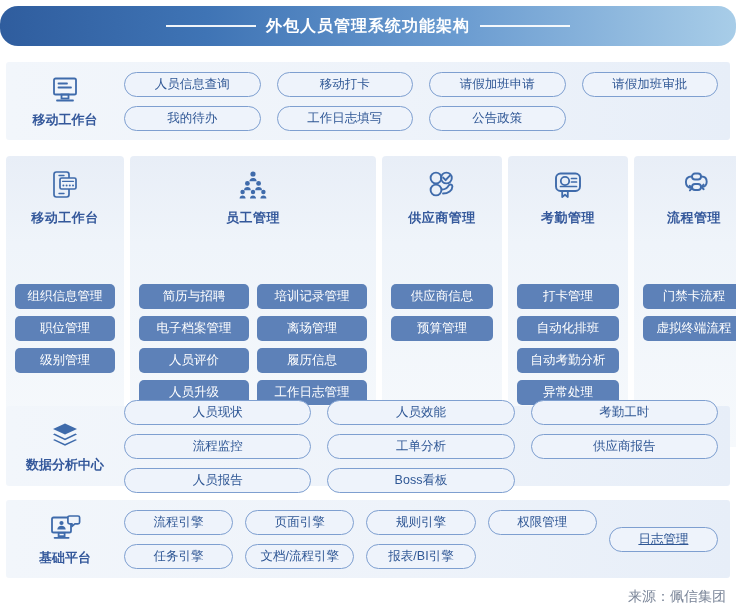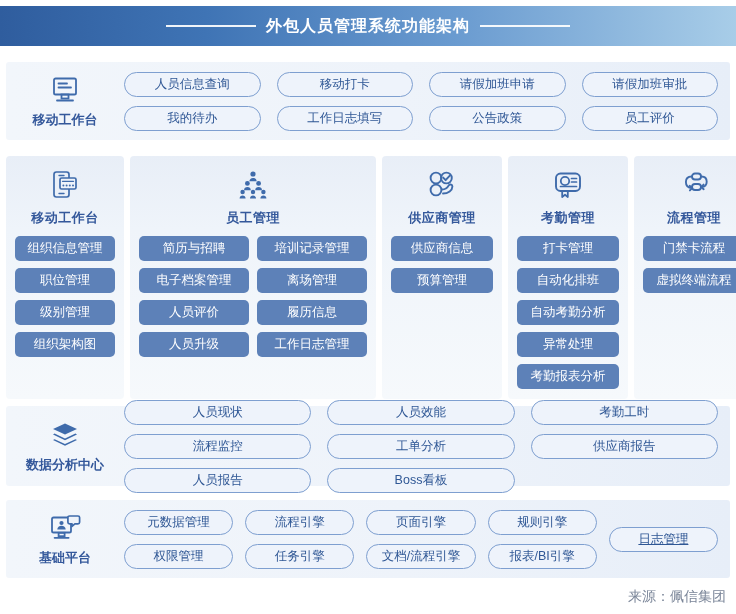--- a/index.html
+++ b/index.html
@@ -9,21 +9,21 @@
     background: #ffffff;
     font-family: "Liberation Sans", "DejaVu Sans", sans-serif;
     overflow: hidden;
   }
   .page { position: relative; width: 736px; height: 614px; background: #fff; }
 
   
   .header {
     position: absolute; left: 0; top: 6px; width: 736px; height: 40px;
     background: linear-gradient(90deg, #2f5d9e 0%, #3f74b5 28%, #6a9bd0 62%, #a8cde8 100%);
-    display: flex; align-items: center; justify-content: center;
+    display: flex; align-items: center; justify-content: center; border-radius: 18px;
   }
   .header-inner { display: flex; align-items: center; gap: 10px; }
   .hdr-line { width: 90px; height: 2px; background: rgba(255,255,255,.92); }
   .hdr-line.right { width: 90px; }
   .hdr-title {
     color: #ffffff; font-size: 16px; font-weight: bold; letter-spacing: 1px;
     white-space: nowrap;
   }
 
   
@@ -87,21 +87,21 @@
     border-radius: 4px;
     padding: 12px 9px 10px;
     display: flex; flex-direction: column; align-items: center;
   }
   .card-icon { height: 34px; display: flex; align-items: center; justify-content: center; }
   .card-title {
     margin-top: 7px; margin-bottom: 9px;
     font-size: 13px; font-weight: bold; color: #34589b; letter-spacing: .5px;
     white-space: nowrap;
   }
-  .card-items { width: 100%; display: grid; gap: 7px 8px; }
+  .card-items { width: 100%; display: grid; gap: 7px 8px; margin-top: 48px; }
   .card-items.one { grid-template-columns: 1fr; }
   .card-items.two { grid-template-columns: 1fr 1fr; }
 
   
   #sec-data { top: 406px; height: 80px; }
   #sec-data .band-grid {
     grid-template-columns: repeat(3, 1fr);
     grid-auto-rows: 25px;
     gap: 9px 16px;
     padding-right: 4px;
@@ -154,21 +154,20 @@
       <span class="bl-label">移动工作台</span>
     </div>
     <div class="band-grid">
       <div class="pill-out">人员信息查询</div>
       <div class="pill-out">移动打卡</div>
       <div class="pill-out">请假加班申请</div>
       <div class="pill-out">请假加班审批</div>
       <div class="pill-out">我的待办</div>
       <div class="pill-out">工作日志填写</div>
       <div class="pill-out">公告政策</div>
-      <div class="pill-out">员工评价</div>
     </div>
   </div>
 
   <div class="cards">
 
     <div class="card">
       <span class="card-icon">
         <svg width="30" height="32" viewBox="0 0 30 32">
           <rect x="4" y="3" width="15" height="25" rx="2.4" fill="none" stroke="#3f6bab" stroke-width="1.7"></rect>
           <line x1="9" y1="6.5" x2="14" y2="6.5" stroke="#3f6bab" stroke-width="1.4" stroke-linecap="round"></line>
@@ -179,21 +178,20 @@
           <circle cx="16.6" cy="16.4" r="1" fill="#3f6bab"></circle>
           <circle cx="19.8" cy="16.4" r="1" fill="#3f6bab"></circle>
           <circle cx="23" cy="16.4" r="1" fill="#3f6bab"></circle>
         </svg>
       </span>
       <span class="card-title">移动工作台</span>
       <div class="card-items one">
         <div class="pill-fill">组织信息管理</div>
         <div class="pill-fill">职位管理</div>
         <div class="pill-fill">级别管理</div>
-        <div class="pill-fill">组织架构图</div>
       </div>
     </div>
 
     <div class="card">
       <span class="card-icon">
         <svg width="34" height="30" viewBox="0 0 34 30">
           <circle cx="17" cy="4" r="2.6" fill="#3f6bab"></circle>
           <path d="M13.4 11.2c0-2 1.6-3.3 3.6-3.3s3.6 1.3 3.6 3.3z" fill="#3f6bab"></path>
           <circle cx="11.4" cy="13.4" r="2.4" fill="#3f6bab"></circle>
           <circle cx="22.6" cy="13.4" r="2.4" fill="#3f6bab"></circle>
@@ -308,21 +306,20 @@
           <circle cx="12.5" cy="9" r="2.1" fill="#3f6bab"></circle>
           <path d="M8.3 15.6c0-2.4 1.9-3.9 4.2-3.9s4.2 1.5 4.2 3.9z" fill="#3f6bab"></path>
           <path d="M20.5 2h8.5a1.6 1.6 0 0 1 1.6 1.6v4.6A1.6 1.6 0 0 1 29 9.8h-3.1L23 12.4V9.8h-2.5a1.6 1.6 0 0 1-1.6-1.6V3.6A1.6 1.6 0 0 1 20.5 2z" fill="#eef3fa" stroke="#3f6bab" stroke-width="1.7" stroke-linejoin="round"></path>
           <rect x="9.6" y="18.8" width="6" height="3.4" fill="none" stroke="#3f6bab" stroke-width="1.8"></rect>
           <line x1="5.6" y1="23.8" x2="19.6" y2="23.8" stroke="#3f6bab" stroke-width="1.8" stroke-linecap="round"></line>
         </svg>
       </span>
       <span class="bl-label">基础平台</span>
     </div>
     <div class="band-grid">
-      <div class="pill-out">元数据管理</div>
       <div class="pill-out">流程引擎</div>
       <div class="pill-out">页面引擎</div>
       <div class="pill-out">规则引擎</div>
       <div class="log-cell">
         <div class="pill-out">日志管理</div>
       </div>
       <div class="pill-out">权限管理</div>
       <div class="pill-out">任务引擎</div>
       <div class="pill-out">文档/流程引擎</div>
       <div class="pill-out">报表/BI引擎</div>

